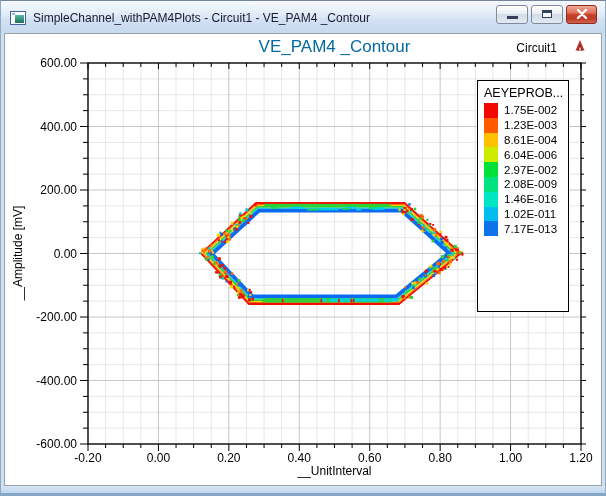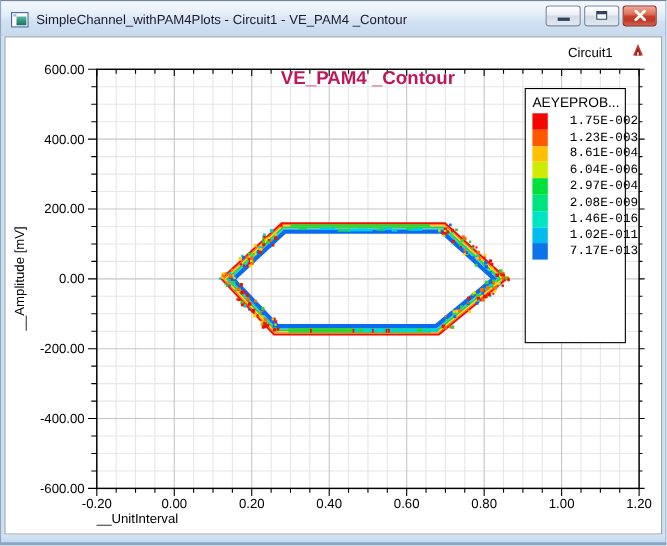--- a/index.html
+++ b/index.html
@@ -28,35 +28,35 @@
   .frame-l,.frame-r{position:absolute;top:33px;width:4px;height:453px;background:#cfe0f1;box-sizing:border-box;}
   .frame-l{left:0;border-left:1px solid #8fa9c4;}
   .frame-r{right:0;border-right:1px solid #8fa9c4;}
   .frame-b{position:absolute;left:0;bottom:0;width:606px;height:10px;box-sizing:border-box;
            background:linear-gradient(#d6e5f4,#c3d7ec);border-bottom:3px solid #86a6c8;
            border-left:1px solid #8fa9c4;border-right:1px solid #8fa9c4;}
   
   .content{position:absolute;left:4px;top:33px;width:598px;height:453px;background:#ffffff;
            border:1px solid #9aa1a9;box-sizing:border-box;}
   .chart-title{position:absolute;left:83px;top:3px;width:493px;text-align:center;
-           font-size:17px;font-weight:bold;color:#be185d;margin-top:24px;}
+           font-size:17px;font-weight:normal;color:#0369a1;}
   .circuit-label{position:absolute;right:44px;top:7px;font-size:12px;color:#000;}
   .logo{position:absolute;right:13px;top:4px;}
   .ylabel{position:absolute;left:-137px;top:212px;width:300px;text-align:center;
           transform:rotate(-90deg);font-size:12px;color:#000;}
-  .xlabel{position:absolute;left:83px;top:430px;width:493px;font-size:12px;color:#000;}
+  .xlabel{position:absolute;left:83px;top:430px;width:493px;text-align:center;font-size:12px;color:#000;}
   #plot-svg{position:absolute;left:0;top:0;}
   
   .legend{position:absolute;left:472px;top:46px;width:92px;height:232px;background:#fff;
           border:1.5px solid #000;box-sizing:border-box;}
   .legend-title{font-size:12.5px;color:#000;margin:5px 0 3px 6px;white-space:nowrap;}
   #legend-rows{margin-left:6px;}
   .lrow{display:flex;align-items:center;height:14.8px;}
   .lswatch{width:14px;height:14.8px;flex:0 0 auto;}
-  .llabel{font-size:11.5px;margin-left:20px;white-space:nowrap;font-family:Liberation Mono, monospace;}
+  .llabel{font-size:11.5px;margin-left:6px;white-space:nowrap;}
 </style>
 </head>
 <body>
 
 <div class="window">
   <div class="titlebar">
     <span class="winicon"></span>
     <span class="wtitle">SimpleChannel_withPAM4Plots - Circuit1 - VE_PAM4 _Contour</span>
     <div class="winbtns">
       <div class="wbtn min">
@@ -535,21 +535,21 @@
           <div class="lrow">
             <span class="lswatch" style="background: rgb(255, 192, 0);"></span>
             <span class="llabel">8.61E-004</span>
           </div>
           <div class="lrow">
             <span class="lswatch" style="background: rgb(205, 236, 0);"></span>
             <span class="llabel">6.04E-006</span>
           </div>
           <div class="lrow">
             <span class="lswatch" style="background: rgb(0, 224, 58);"></span>
-            <span class="llabel">2.97E-004</span>
+            <span class="llabel">2.97E-002</span>
           </div>
           <div class="lrow">
             <span class="lswatch" style="background: rgb(0, 227, 126);"></span>
             <span class="llabel">2.08E-009</span>
           </div>
           <div class="lrow">
             <span class="lswatch" style="background: rgb(0, 229, 196);"></span>
             <span class="llabel">1.46E-016</span>
           </div>
           <div class="lrow">

